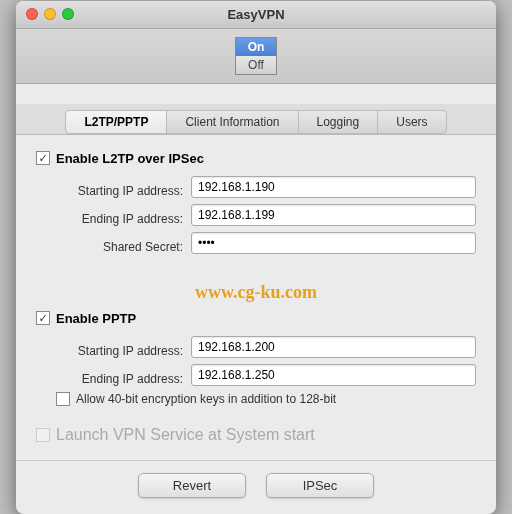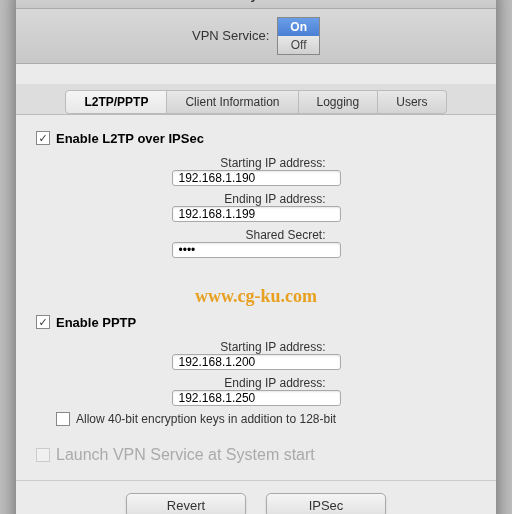--- a/index.html
+++ b/index.html
@@ -176,23 +176,22 @@
 
     .checkbox.checked::after {
       content: '✓';
       font-size: 11px;
       color: #333;
     }
 
     
     .form-row {
       display: flex;
-      align-items: center;
+      align-items: flex-end;
       margin-bottom: 6px;
-      flex-direction: column;
     }
 
     .field-label {
       text-align: right;
       width: 155px;
       padding-right: 8px;
       font-size: 12px;
       color: #333;
       flex-shrink: 0;
     }
@@ -255,21 +254,21 @@
     .button-bar {
       display: flex;
       justify-content: center;
       gap: 20px;
       padding: 12px 20px 16px;
       border-top: 1px solid #ccc;
     }
 
     .btn {
       padding: 4px 0;
-      width: 120px;
+      width: 108px;
       border: 1px solid #aaa;
       border-radius: 5px;
       background: linear-gradient(to bottom, #f5f5f5, #e0e0e0);
       font-size: 13px;
       font-family: inherit;
       cursor: pointer;
       color: #333;
       box-shadow: 0 1px 2px rgba(0,0,0,0.15);
     }
   </style>
@@ -281,21 +280,20 @@
   <div class="titlebar">
     <div class="traffic-lights">
       <div class="traffic-light tl-red"></div>
       <div class="traffic-light tl-yellow"></div>
       <div class="traffic-light tl-green"></div>
     </div>
     <span class="titlebar-title">EasyVPN</span>
   </div>
 
   <div class="vpn-service-bar">
-    <span class="vpn-service-label">VPN Service:</span>
     <div class="toggle-btn-group">
       <button class="toggle-btn toggle-btn-on">On</button>
       <button class="toggle-btn toggle-btn-off">Off</button>
     </div>
   </div>
 
   <div class="tabs">
     <div class="tab active">L2TP/PPTP</div>
     <div class="tab">Client Information</div>
     <div class="tab">Logging</div>

